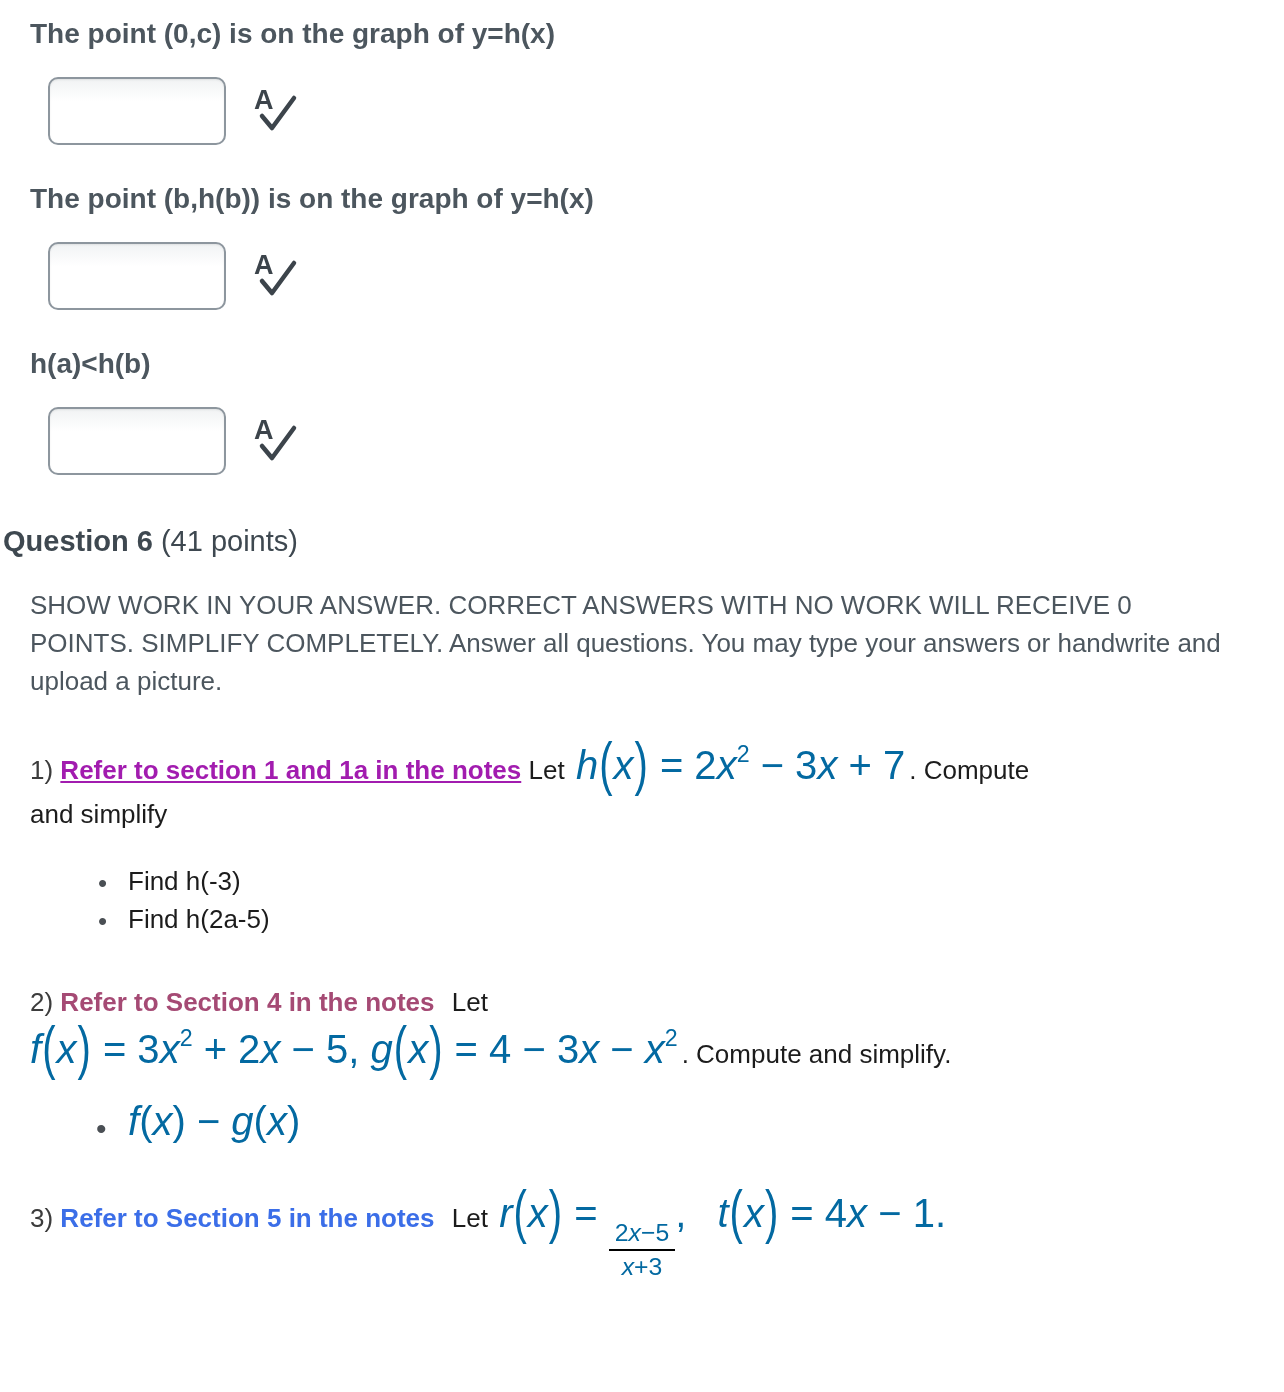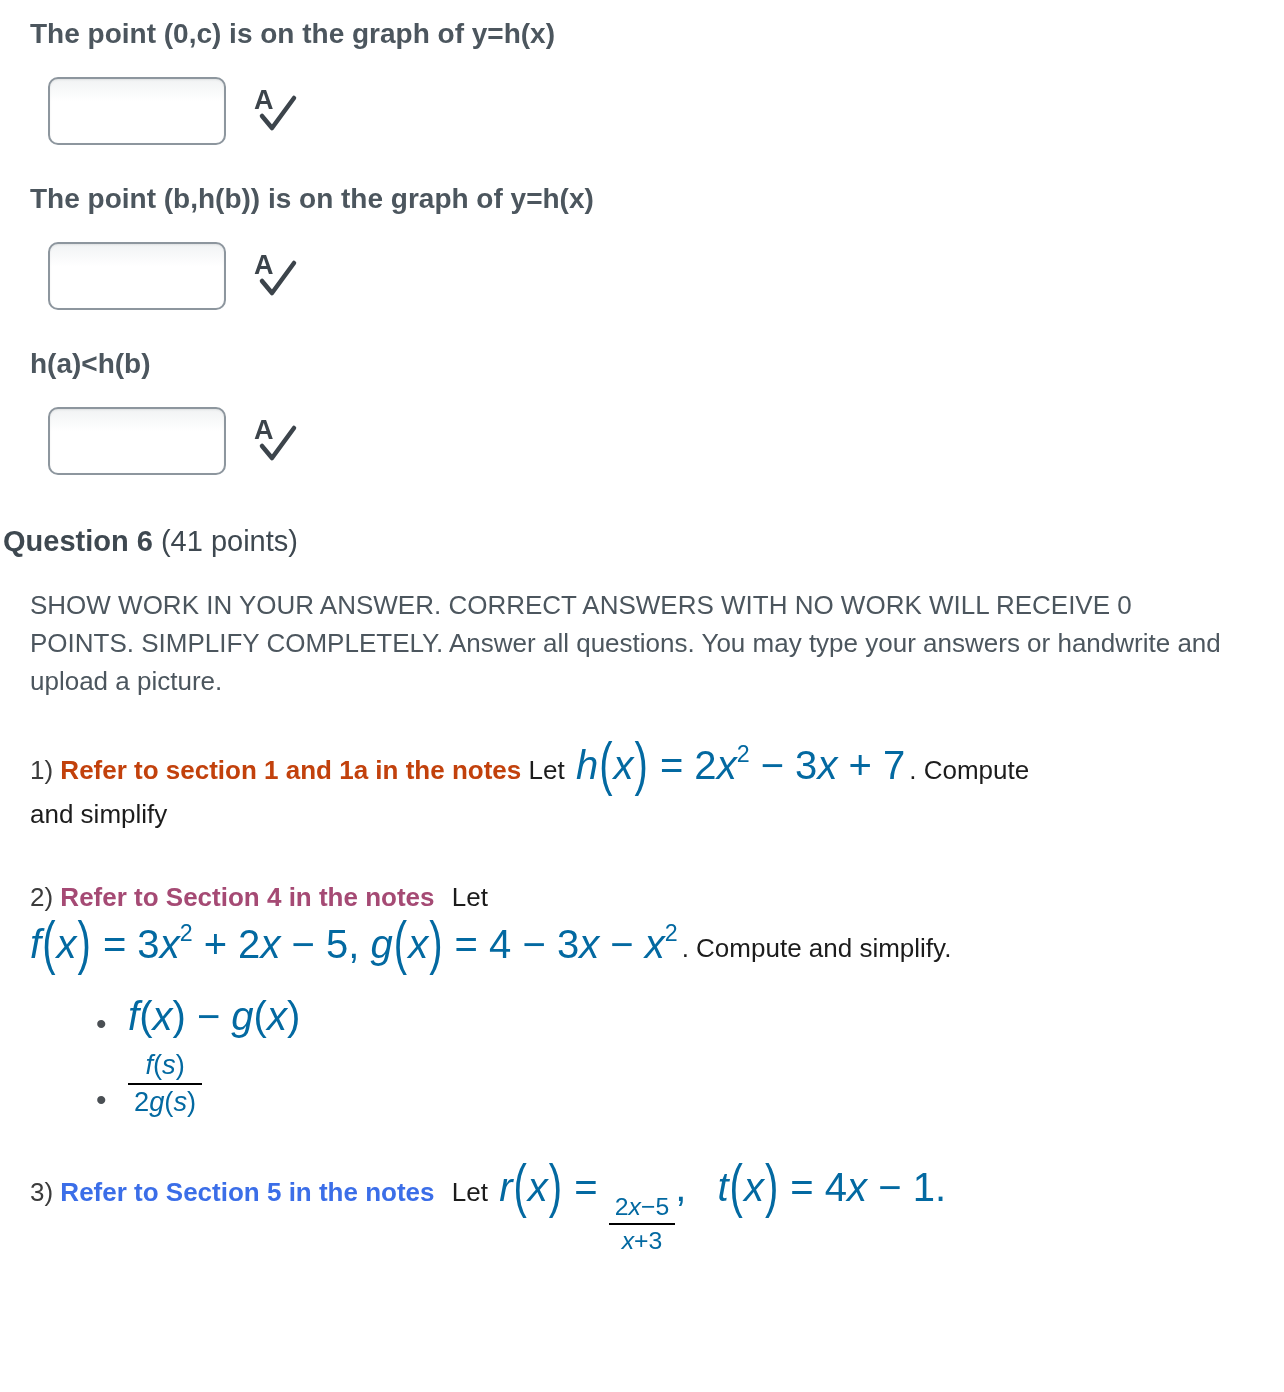--- a/index.html
+++ b/index.html
@@ -35,21 +35,21 @@
   .q6-header .pts { font-weight: 400; }
   .instructions {
     font-size: 26px; line-height: 1.47; color: #4c565e;
     margin: 0 0 40px 0; max-width: 1210px;
   }
 
   
   .part { font-size: 26px; color: #1c1c1c; line-height: 1.4; max-width: 1235px; }
   .part .num { color: #3c3c3c; }
   .part .link { font-weight: 700; }
-  .p1 .link { color: #c2410c; }
+  .p1 .link { color: #a21caf; text-decoration: underline; }
   .p2 .link { color: #a54a74; }
   .p3 .link { color: #3b6ee8; text-align: right; }
   .gap { margin-left: 10px; }
   .block { display: block; }
   .line2 { margin-top: 8px; }
   .note-line { margin-top: 6px; }
 
   
   .math { font-family: Liberation Sans, sans-serif; color: #0369a1; font-size: 40px; line-height: 1.15; }
   .math-inline { padding: 0 4px; }
@@ -132,42 +132,38 @@
 
 <div class="part p1">
   <span class="num">1)</span>
   <span class="link">Refer to section 1 and 1a in the notes</span>
   <span class="let">Let</span>
   <span class="math math-inline"><span class="m-i">h</span><span class="m-p">(</span><span class="m-i">x</span><span class="m-p">)</span><span class="m-n"> = 2</span><span class="m-i">x</span><span class="m-sup">2</span><span class="m-n"> − 3</span><span class="m-i">x</span><span class="m-n"> + 7</span></span><span>. Compute</span>
   <span class="block line2">and simplify</span>
 </div>
 
 <ul class="blist">
+  <li>Find h(-3)</li>
+  <li>Find h(2a-5)</li>
 </ul>
 
 <div class="part p2">
   <span class="num">2)</span>
   <span class="link">Refer to Section 4 in the notes</span>
   <span class="let gap">Let</span>
   <span class="math-line">
     <span class="math"><span class="m-i">f</span><span class="m-p">(</span><span class="m-i">x</span><span class="m-p">)</span><span class="m-n"> = 3</span><span class="m-i">x</span><span class="m-sup">2</span><span class="m-n"> + 2</span><span class="m-i">x</span><span class="m-n"> − 5,</span></span>
     <span class="math math-inline"><span class="m-i">g</span><span class="m-p">(</span><span class="m-i">x</span><span class="m-p">)</span><span class="m-n"> = 4 − 3</span><span class="m-i">x</span><span class="m-n"> − </span><span class="m-i">x</span><span class="m-sup">2</span></span><span>. Compute and simplify.</span>
   </span>
 </div>
 
 <ul class="mlist">
   <li class="m-line1">
     <span class="math"><span class="m-i">f</span><span class="m-n">(</span><span class="m-i">x</span><span class="m-n">) − </span><span class="m-i">g</span><span class="m-n">(</span><span class="m-i">x</span><span class="m-n">)</span></span>
   </li>
-  <li class="m-frac-li">
-    <span class="math"><span class="m-frac">
-          <span class="m-num"><span class="m-i">f</span><span class="m-n">(</span><span class="m-i">s</span><span class="m-n">)</span></span>
-          <span class="m-den"><span class="m-n">2</span><span class="m-i">g</span><span class="m-n">(</span><span class="m-i">s</span><span class="m-n">)</span></span>
-        </span></span>
-  </li>
 </ul>
 
 <div class="part p3 p3-row">
   <span class="num">3)</span>
   <span class="link">Refer to Section 5 in the notes</span>
   <span class="let gap">Let</span>
   <span class="math math-inline"><span class="m-i">r</span><span class="m-p">(</span><span class="m-i">x</span><span class="m-p">)</span><span class="m-n"> = </span><span class="m-frac">
         <span class="m-num"><span class="m-n">2</span><span class="m-i">x</span><span class="m-n">−5</span></span>
         <span class="m-den"><span class="m-i">x</span><span class="m-n">+3</span></span>
       </span><span class="m-n">,  </span><span class="m-i">t</span><span class="m-p">(</span><span class="m-i">x</span><span class="m-p">)</span><span class="m-n"> = 4</span><span class="m-i">x</span><span class="m-n"> − 1.</span></span>

